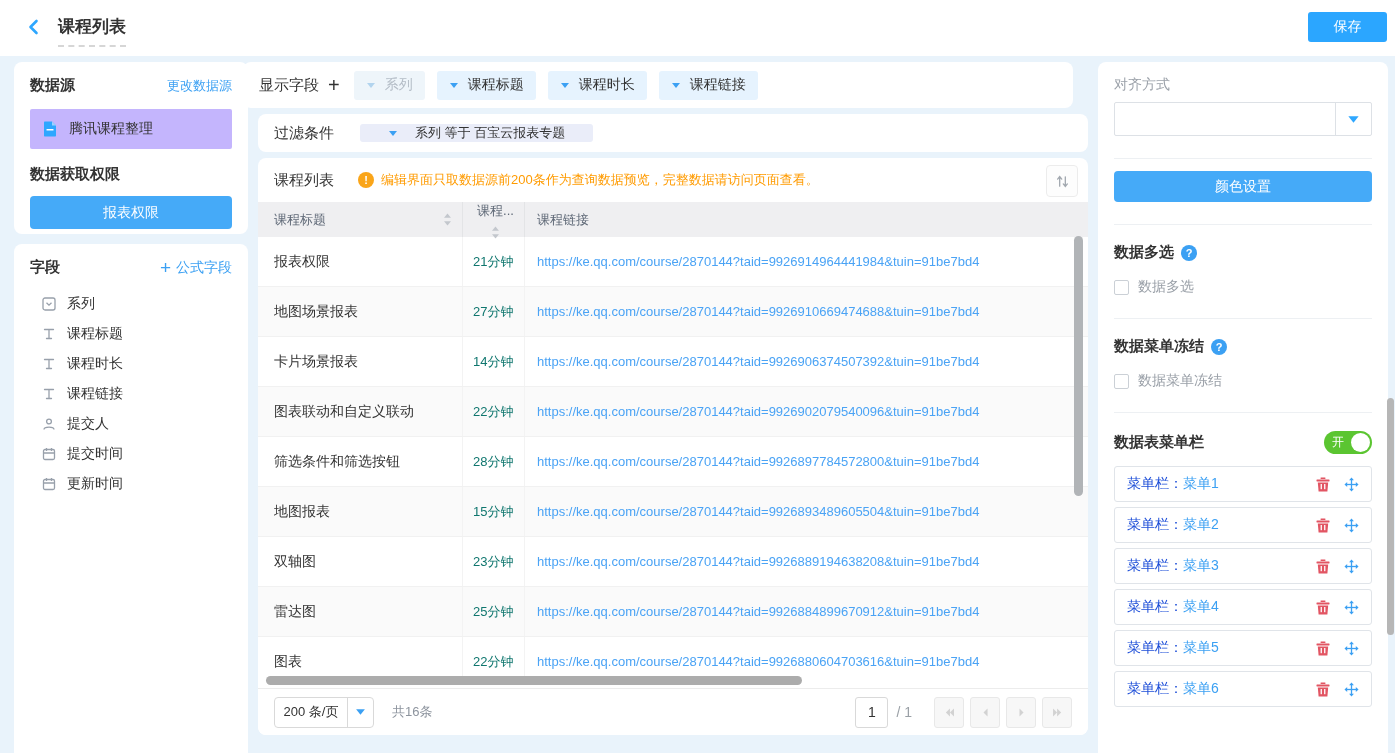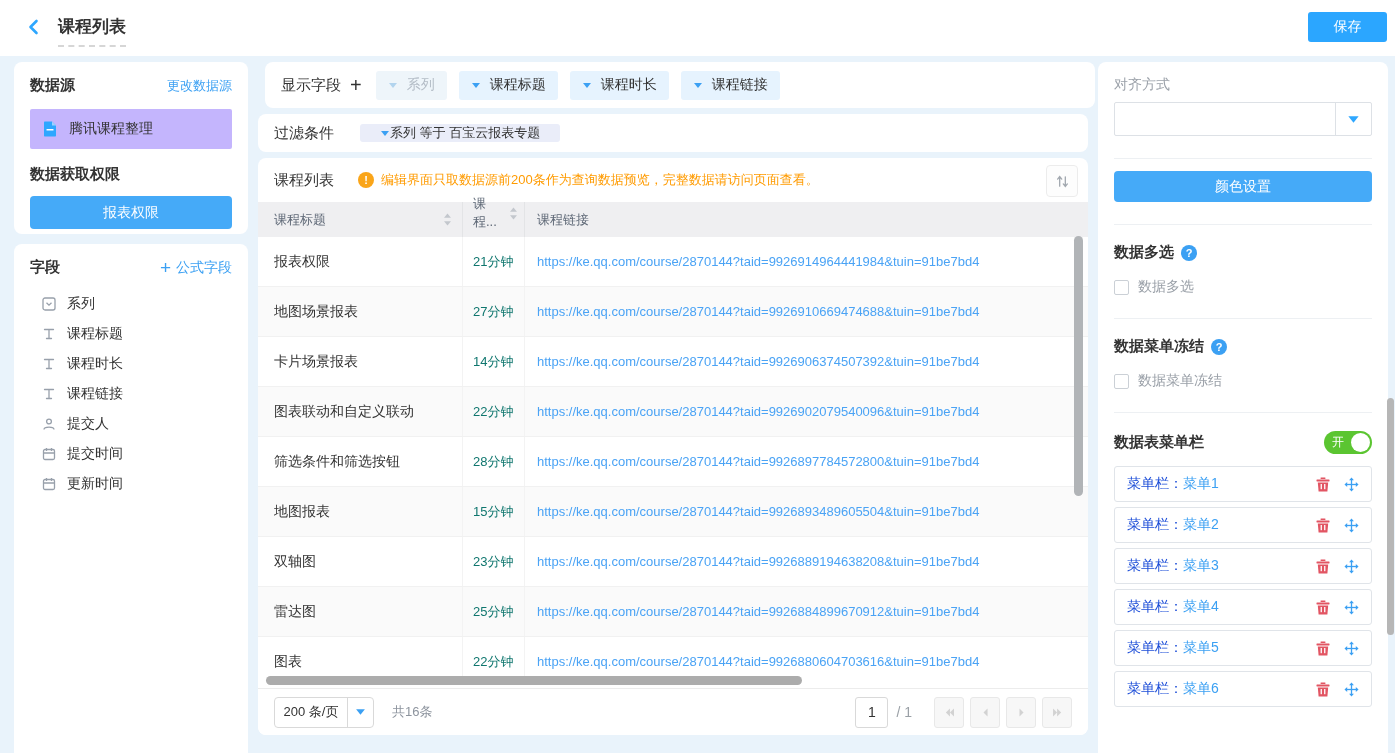--- a/index.html
+++ b/index.html
@@ -28,48 +28,48 @@
   .btn-primary { display:block; background:#45aaf8; color:#fff; border:none; border-radius:4px; font-size:14px;
                  height:33px; width:100%; margin-top:12px; cursor:pointer; }
   .card-fields { left:14px; top:244px; width:234px; height:520px; padding:14px 16px; }
   .card-fields .row-between { margin-bottom:12px; }
   .card-fields .link { font-size:14px; }
   .field-item { display:flex; align-items:center; gap:11px; height:30px; padding-left:12px; font-size:14px;
                 color:#333; cursor:pointer; }
   .ficon { color:#98a0ab; line-height:0; }
 
   
-  .bar-a { left:265px; top:62px; width:830px; height:46px; display:flex; align-items:center; padding:0 16px; }
+  .bar-a { left:243px; top:62px; width:830px; height:46px; display:flex; align-items:center; padding:0 16px; }
   .bar-b { left:258px; top:114px; width:830px; height:38px; display:flex; align-items:center; padding:0 16px; }
   .bar-label { font-size:15px; color:#333; }
   .plus-dark { font-size:20px; color:#333; margin-left:9px; line-height:1; cursor:pointer; }
   .tags { display:flex; gap:12px; margin-left:14px; }
   .tag { height:29px; display:flex; align-items:center; gap:9px; padding:0 12px; border-radius:3px;
          background:#e6f3fe; font-size:14px; color:#333; cursor:pointer; }
   .tag .chev { color:#3ba0f3; line-height:0; }
   .tag.disabled { background:#eef5fa; color:#b3bcc6; }
   .tag.disabled .chev { color:#b2d4ee; }
-  .filter-tag { margin-left:26px; height:18px; background:#eaedf9; display:flex; align-items:center; gap:0;
-                padding:0 20px; border-radius:3px; font-size:13px; color:#333; cursor:pointer; }
+  .filter-tag { margin-left:26px; height:18px; background:#eaedf9; display:flex; align-items:center; gap:17px;
+                padding:0 28px; border-radius:3px; font-size:13px; color:#333; cursor:pointer; }
   .filter-tag .chev { color:#3ba0f3; line-height:0; }
 
   
   .table-card { left:258px; top:158px; width:830px; height:577px; overflow:hidden; }
   .tbl-head { height:44px; display:flex; align-items:center; padding:0 16px; position:relative; }
   .tbl-title { font-size:15px; color:#333; }
   .warn { display:flex; align-items:center; gap:7px; margin-left:24px; color:#ff9b00; font-size:13px; }
   .warn-icon { flex:none; width:16px; height:16px; border-radius:50%; background:#faa519; color:#fff; font-size:11px;
                font-weight:bold; display:flex; align-items:center; justify-content:center; }
   .sort-box { position:absolute; right:10px; top:7px; width:32px; height:32px; border:1px solid #ececec;
               border-radius:4px; background:#fdfdfd; display:flex; align-items:center; justify-content:center; cursor:pointer; }
   .thead { height:35px; background:#efeff1; display:flex; font-size:13px; color:#5f6977; }
   .th1 { width:205px; padding:0 10px 0 16px; display:flex; align-items:center; justify-content:space-between;
          border-right:1px solid #e3e4e6; cursor:pointer; }
   .th2 { width:62px; padding:0 6px 13px 10px; display:flex; gap:6px; align-items:center;
-         border-right:1px solid #e3e4e6; cursor:pointer; }
+         border-right:1px solid #e3e4e6; cursor:pointer;flex-direction:column; }
   .th3 { flex:1; padding-left:12px; display:flex; align-items:center; }
   .rows { height:446px; overflow:hidden; }
   .trow { height:50px; display:flex; border-bottom:1px solid #f1f1f1; background:#fff; }
   .trow:nth-child(even) { background:#fafafa; }
   .td1 { width:205px; padding-left:16px; display:flex; align-items:center; font-size:14px; color:#333;
          border-right:1px solid #f3f3f3; }
   .td2 { width:62px; padding-left:10px; display:flex; align-items:center; font-size:13px; color:#0f766e;
          border-right:1px solid #f3f3f3; }
   .td3 { flex:1; padding-left:12px; display:flex; align-items:center; font-size:13px; color:#4aa3f5;
          white-space:nowrap; overflow:hidden; cursor:pointer; }

